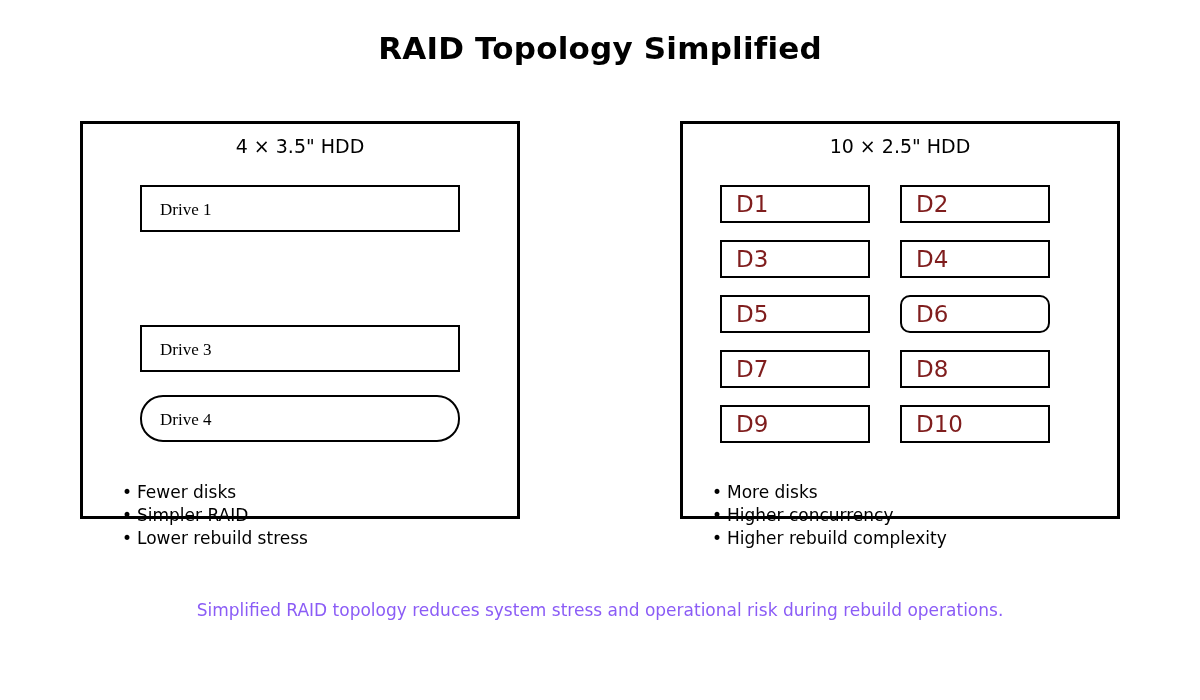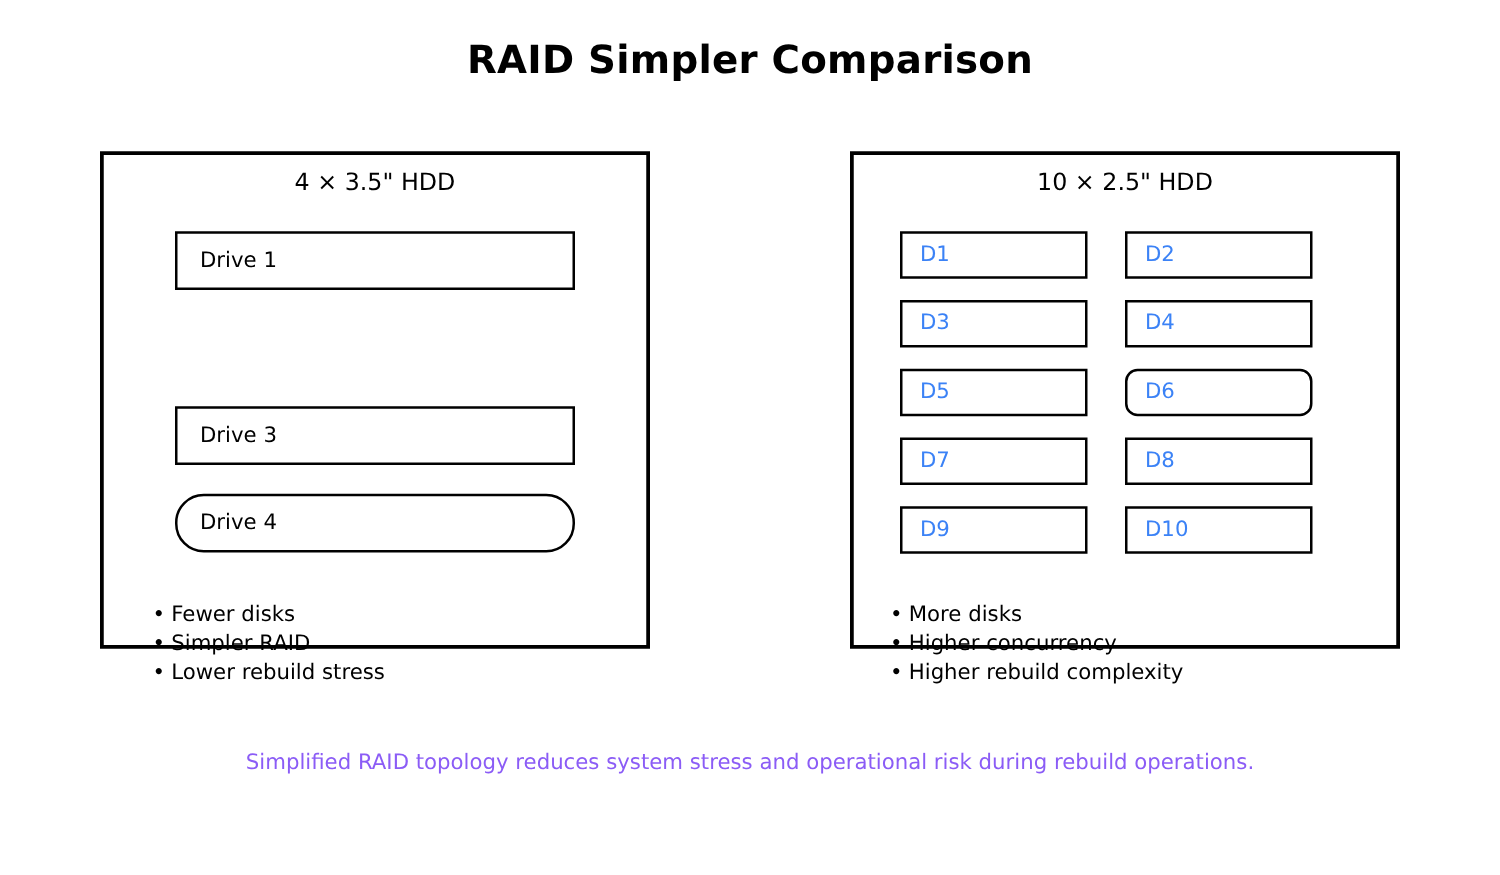--- a/index.html
+++ b/index.html
@@ -73,41 +73,42 @@
   }
   .bay-single .bay-label {
     position: absolute;
     left: 18px;
     top: 50%;
     transform: translateY(-50%);
     font-size: 17px;
     line-height: 1;
     color: #000000;
     white-space: nowrap;
+    font-family: Liberation Serif, serif;
   }
 
   
   .bay-dual {
     position: absolute;
     width: 150px;
     height: 38px;
     border: 2px solid #000000;
     box-sizing: border-box;
     background: #ffffff;
   }
   .bay-dual.col-a { left: 37px; }
   .bay-dual.col-b { left: 217px; }
   .bay-dual .bay-label {
     position: absolute;
     left: 14px;
     top: 50%;
     transform: translateY(-50%);
-    font-size: 17px;
+    font-size: 23px;
     line-height: 1;
-    color: #3b82f6;
+    color: #7f1d1d;
     white-space: nowrap;
   }
 
   
   .bullets {
     position: absolute;
     top: 481px;
     font-size: 17px;
     line-height: 23px;
     color: #000000;
@@ -142,21 +143,21 @@
     text-align: center;
     font-size: 17px;
     color: #8b5cf6;
   }
 </style>
 </head>
 <body>
 
 <div id="canvas">
 
-  <div id="page-title">RAID Simpler Comparison</div>
+  <div id="page-title">RAID Topology Simplified</div>
 
   <div class="panel" id="panel-left">
     <div class="panel-title">4 × 3.5" HDD</div>
 
     <div class="bay-single" style="top:61px;">
       <span class="bay-label">Drive 1</span>
     </div>
     <div class="bay-single" style="top:201px;">
       <span class="bay-label">Drive 3</span>
     </div>

